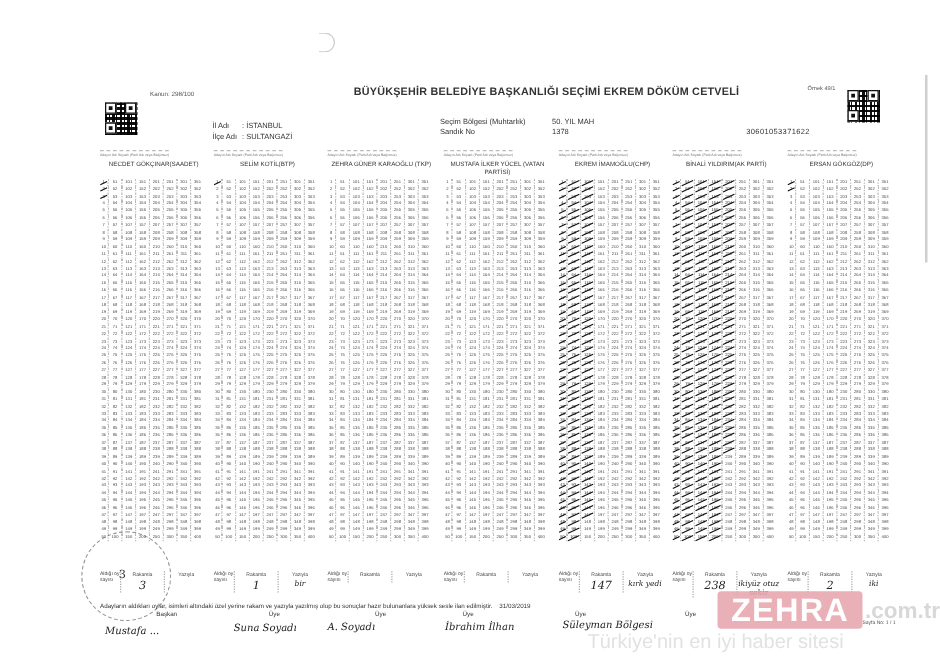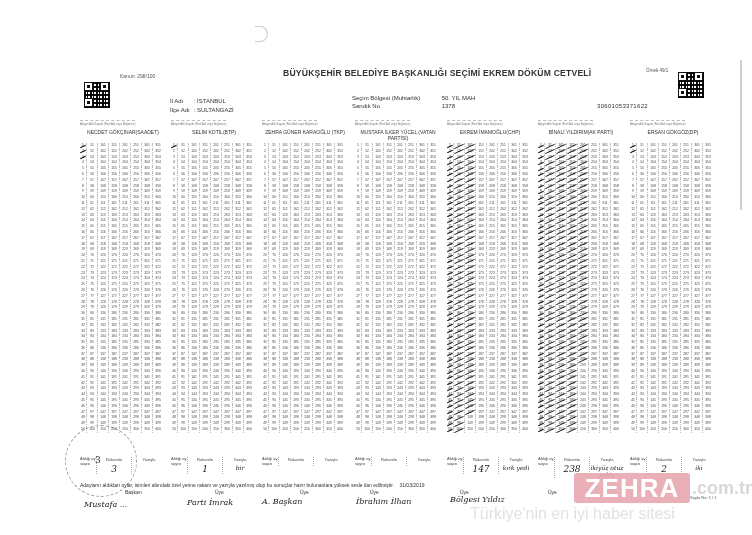--- a/index.html
+++ b/index.html
@@ -2968,22 +2968,22 @@
 </div>
 
 <div class="uye" style="left:125px;top:489px">Başkan</div>
 <div class="uye" style="left:215px;top:489px">Üye</div>
 <div class="uye" style="left:300px;top:489px">Üye</div>
 <div class="uye" style="left:370px;top:489px">Üye</div>
 <div class="uye" style="left:460px;top:489px">Üye</div>
 <div class="uye" style="left:548px;top:489px">Üye</div>
 
 <div class="sig" style="left:84px;top:500px">Mustafa ...</div>
-<div class="sig" style="left:187px;top:498px">Parti İmrak</div>
-<div class="sig" style="left:262px;top:497px">A. Başkan</div>
+<div class="sig" style="left:187px;top:498px">Suna Soyadı</div>
+<div class="sig" style="left:262px;top:497px">A. Soyadı</div>
 <div class="sig" style="left:356px;top:497px">İbrahim İlhan</div>
-<div class="sig" style="left:450px;top:495px">Bölgesi Yıldız</div>
+<div class="sig" style="left:450px;top:495px">Süleyman Bölgesi</div>
 
 <div class="sayfa">Sayfa No: 1 / 1</div>
 
 <div class="wm-sabah">ZEHRA</div>
 <div class="wm-com">.com.tr</div>
 <div class="wm-tag">Türkiye'nin en iyi haber sitesi</div>
 
 </body></html>

